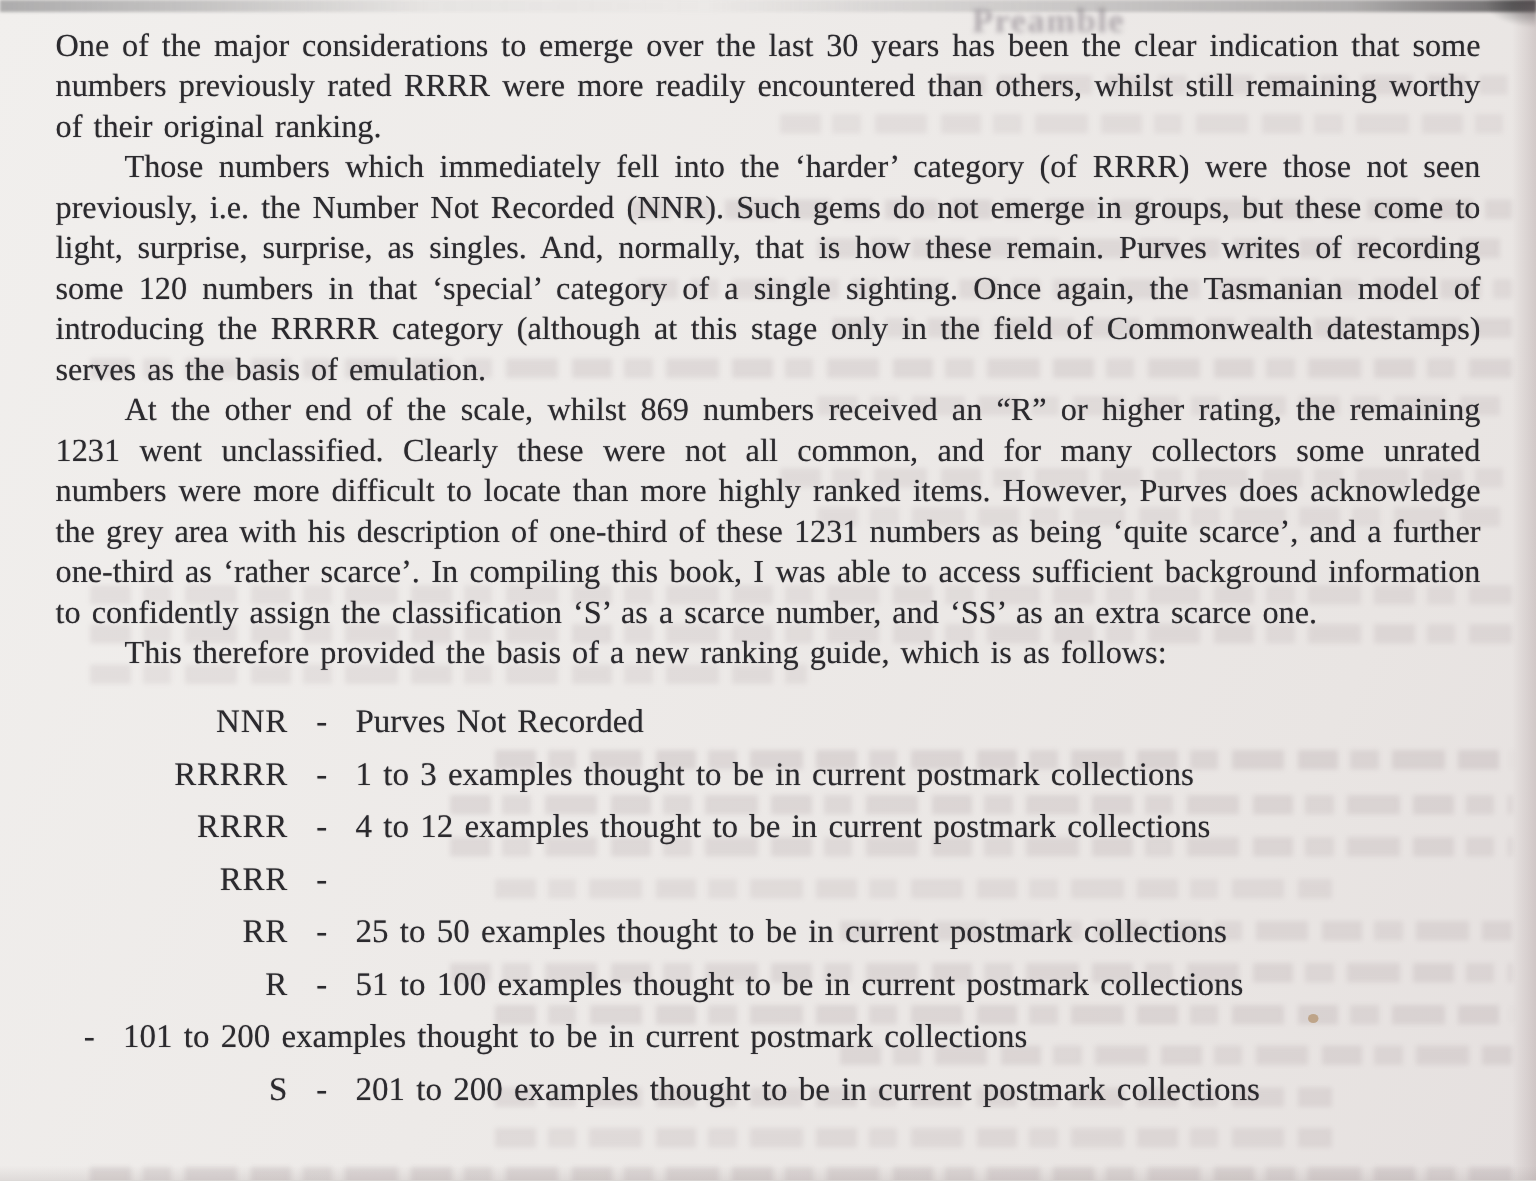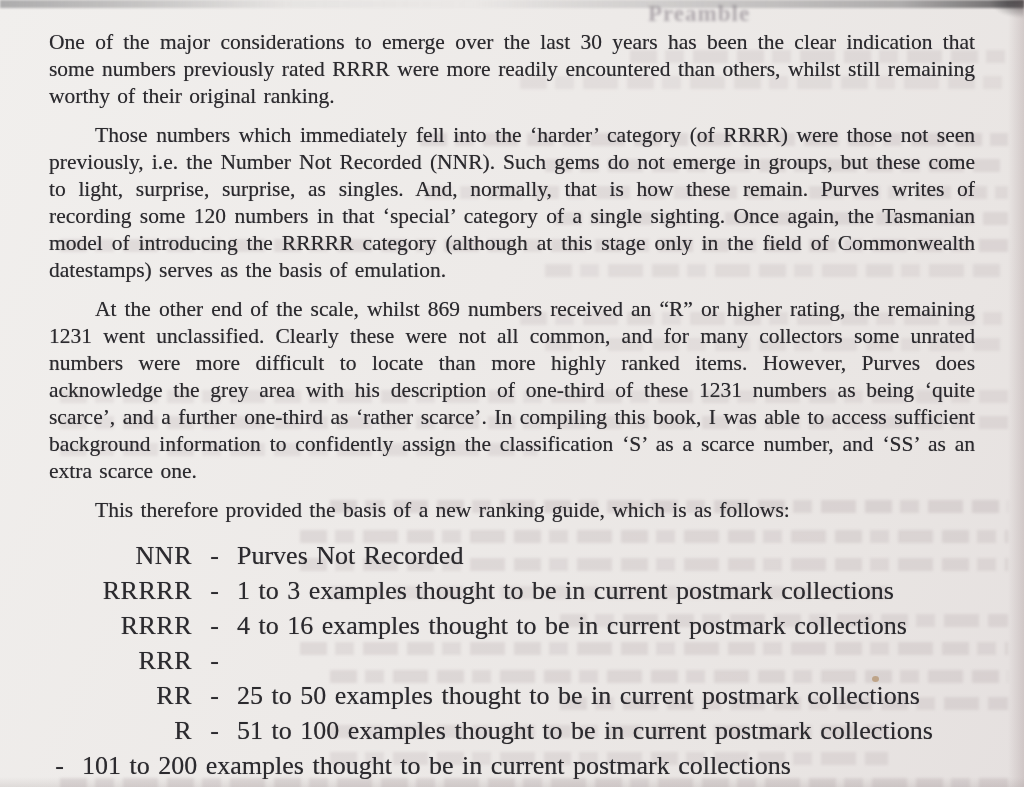--- a/index.html
+++ b/index.html
@@ -54,31 +54,31 @@
   }
   .ink-speck {
     position: absolute; left: 872px; top: 676px; width: 7px; height: 6px;
     border-radius: 50%; background: #a97f4e; opacity: 0.55; filter: blur(0.5px);
   }
   
   .content {
     position: absolute; left: 37px; top: 17px; width: 950px;
   }
   .para {
-    margin: 12px; font-size: 21.5px; line-height: 27px;
+    margin: 0; font-size: 21.5px; line-height: 27px;
     text-align: justify; text-justify: inter-word;
     word-spacing: 2px;
     text-shadow: 0 0 0.7px rgba(43,42,46,0.55);
   }
   .para.indent { text-indent: 46px; }
   
   .ranking { margin-top: 14px; }
   .rg-row {
     display: flex; align-items: flex-start;
-    font-size: 26px; line-height: 35px;
+    font-size: 22px; line-height: 35px;
     text-shadow: 0 0 0.7px rgba(43,42,46,0.55);
   }
   .rg-code { width: 155px; text-align: right; letter-spacing: 0.5px; }
   .rg-sep  { width: 45px; text-align: center; }
   .rg-desc { flex: 1; word-spacing: 2px; }
 </style>
 </head>
 <body>
 
 <div class="page">
@@ -123,21 +123,21 @@
         <span class="rg-desc">Purves Not Recorded</span>
       </div>
       <div class="rg-row">
         <span class="rg-code">RRRRR</span>
         <span class="rg-sep">-</span>
         <span class="rg-desc">1 to 3 examples thought to be in current postmark collections</span>
       </div>
       <div class="rg-row">
         <span class="rg-code">RRRR</span>
         <span class="rg-sep">-</span>
-        <span class="rg-desc">4 to 16 examples thought to be in current postmark collections</span>
+        <span class="rg-desc">4 to 12 examples thought to be in current postmark collections</span>
       </div>
       <div class="rg-row">
         <span class="rg-code">RRR</span>
         <span class="rg-sep">-</span>
       </div>
       <div class="rg-row">
         <span class="rg-code">RR</span>
         <span class="rg-sep">-</span>
         <span class="rg-desc">25 to 50 examples thought to be in current postmark collections</span>
       </div>

